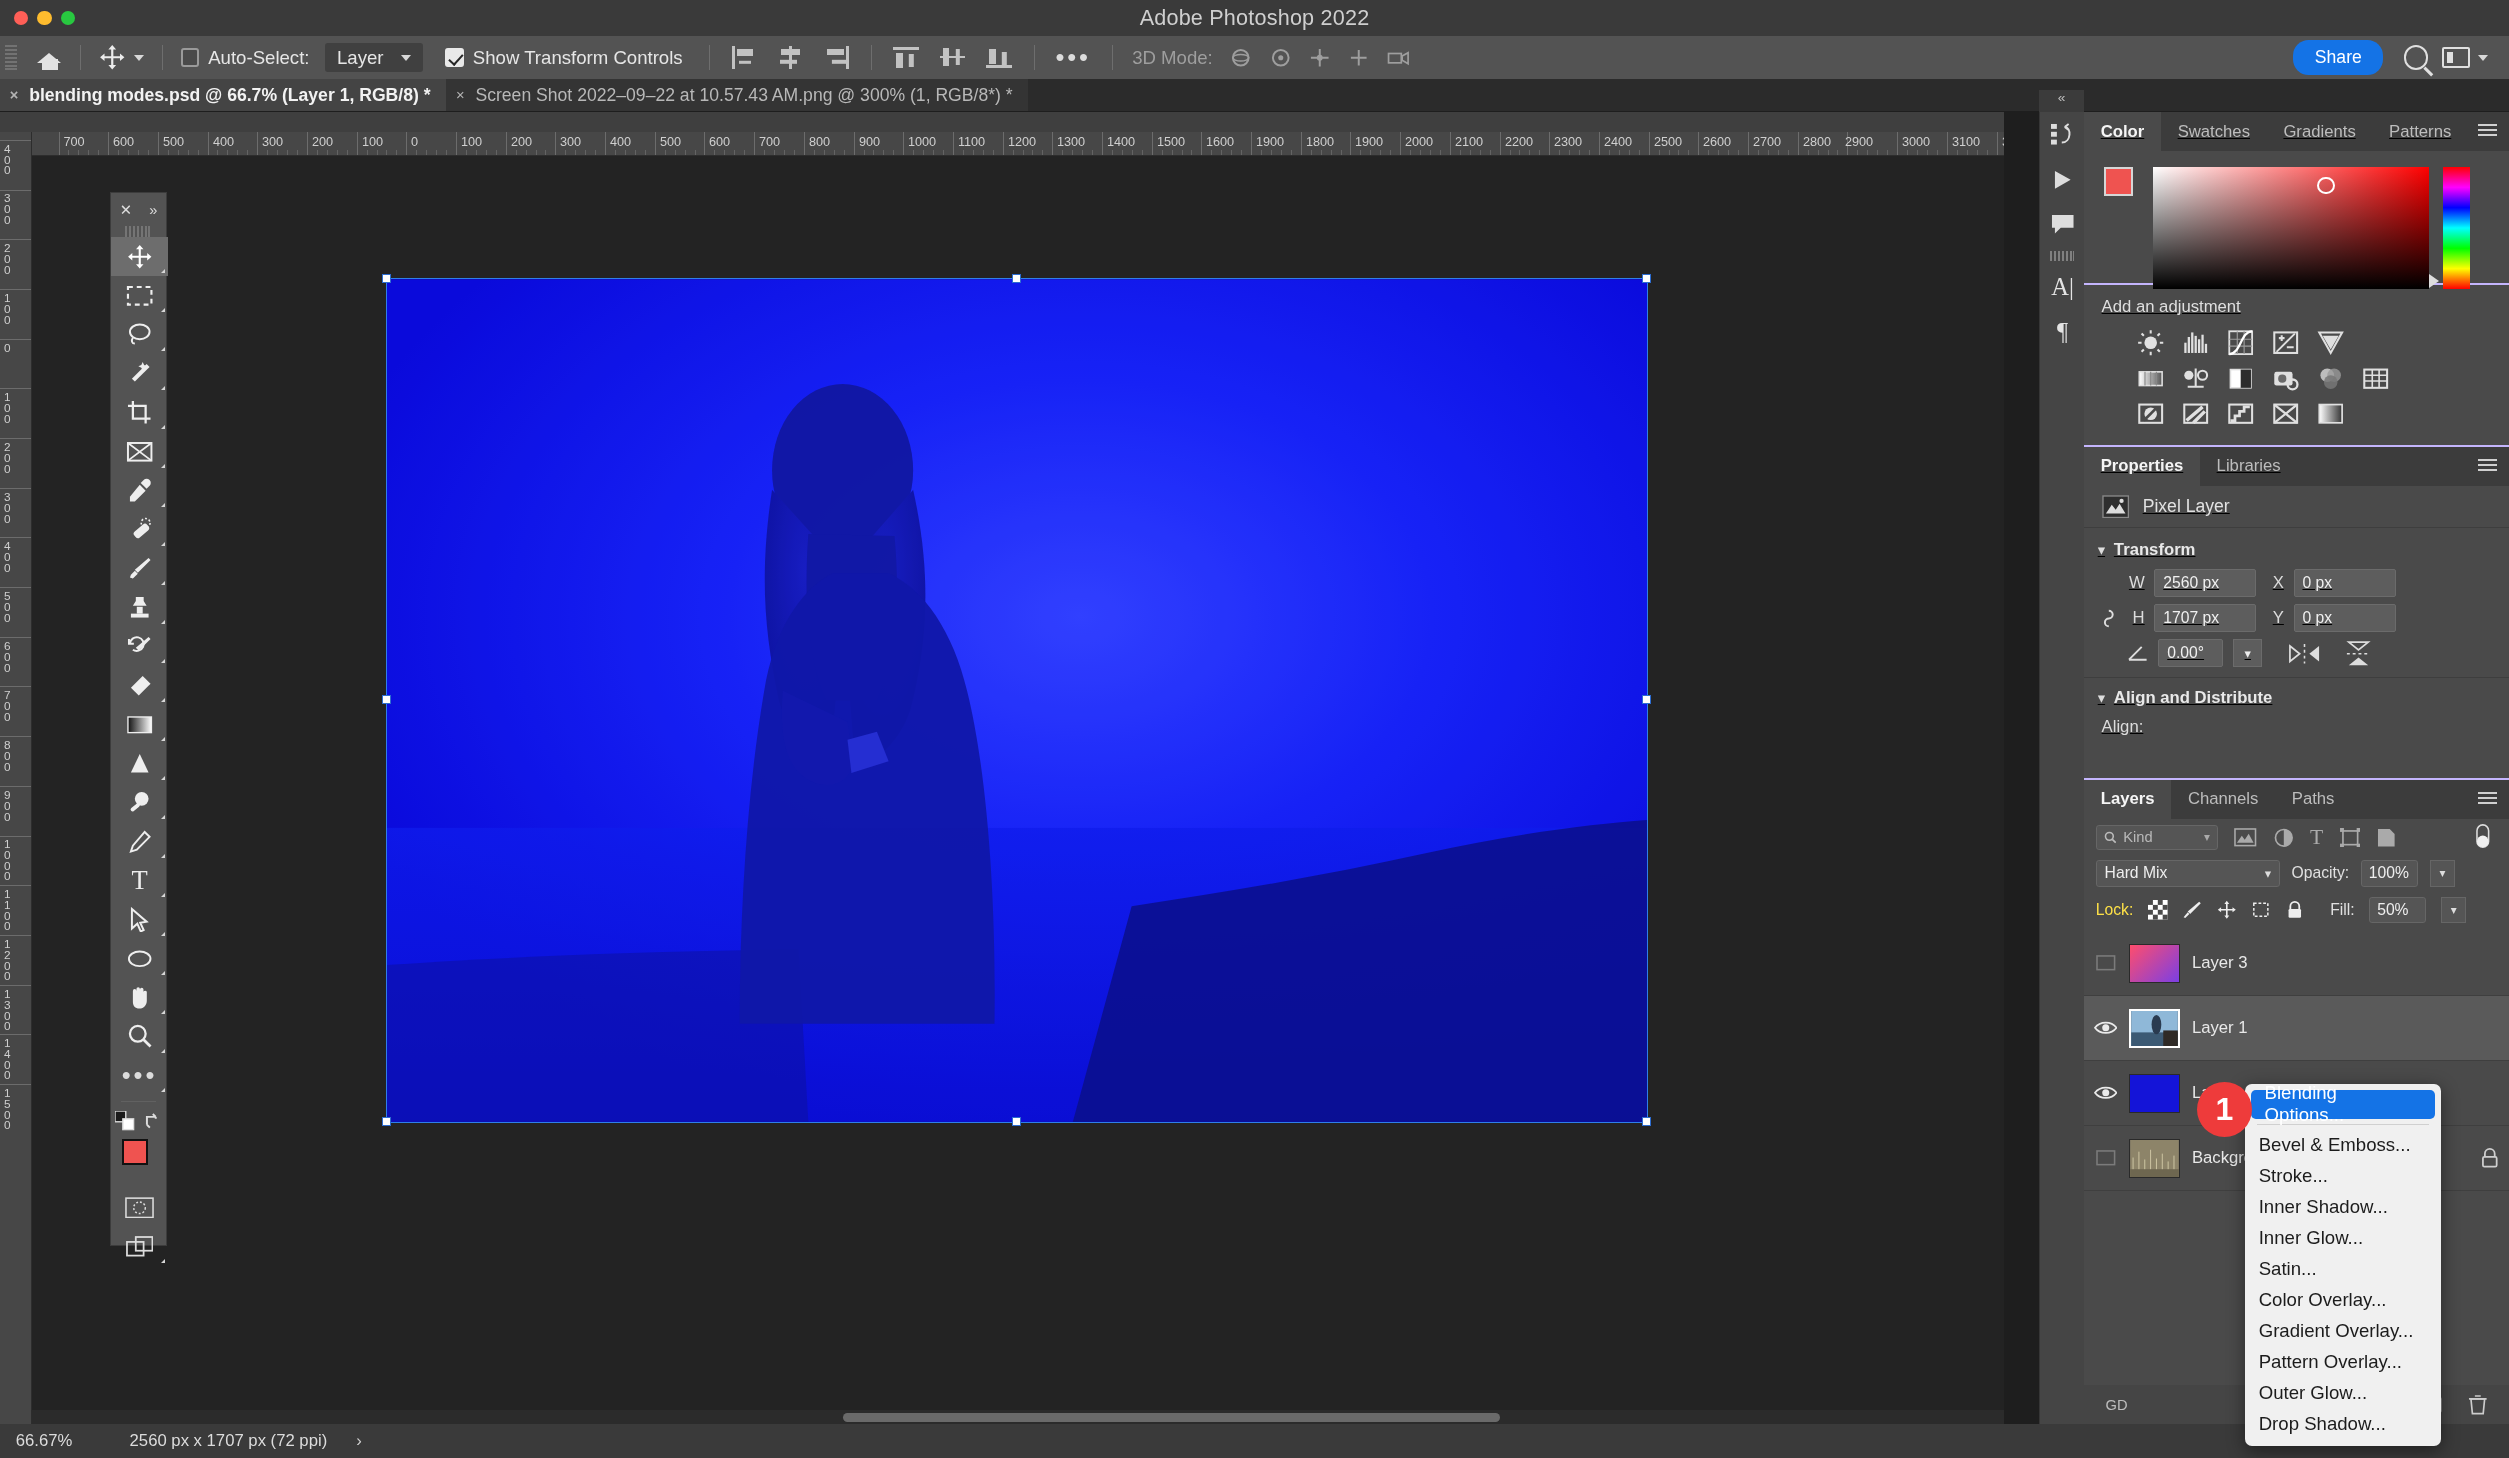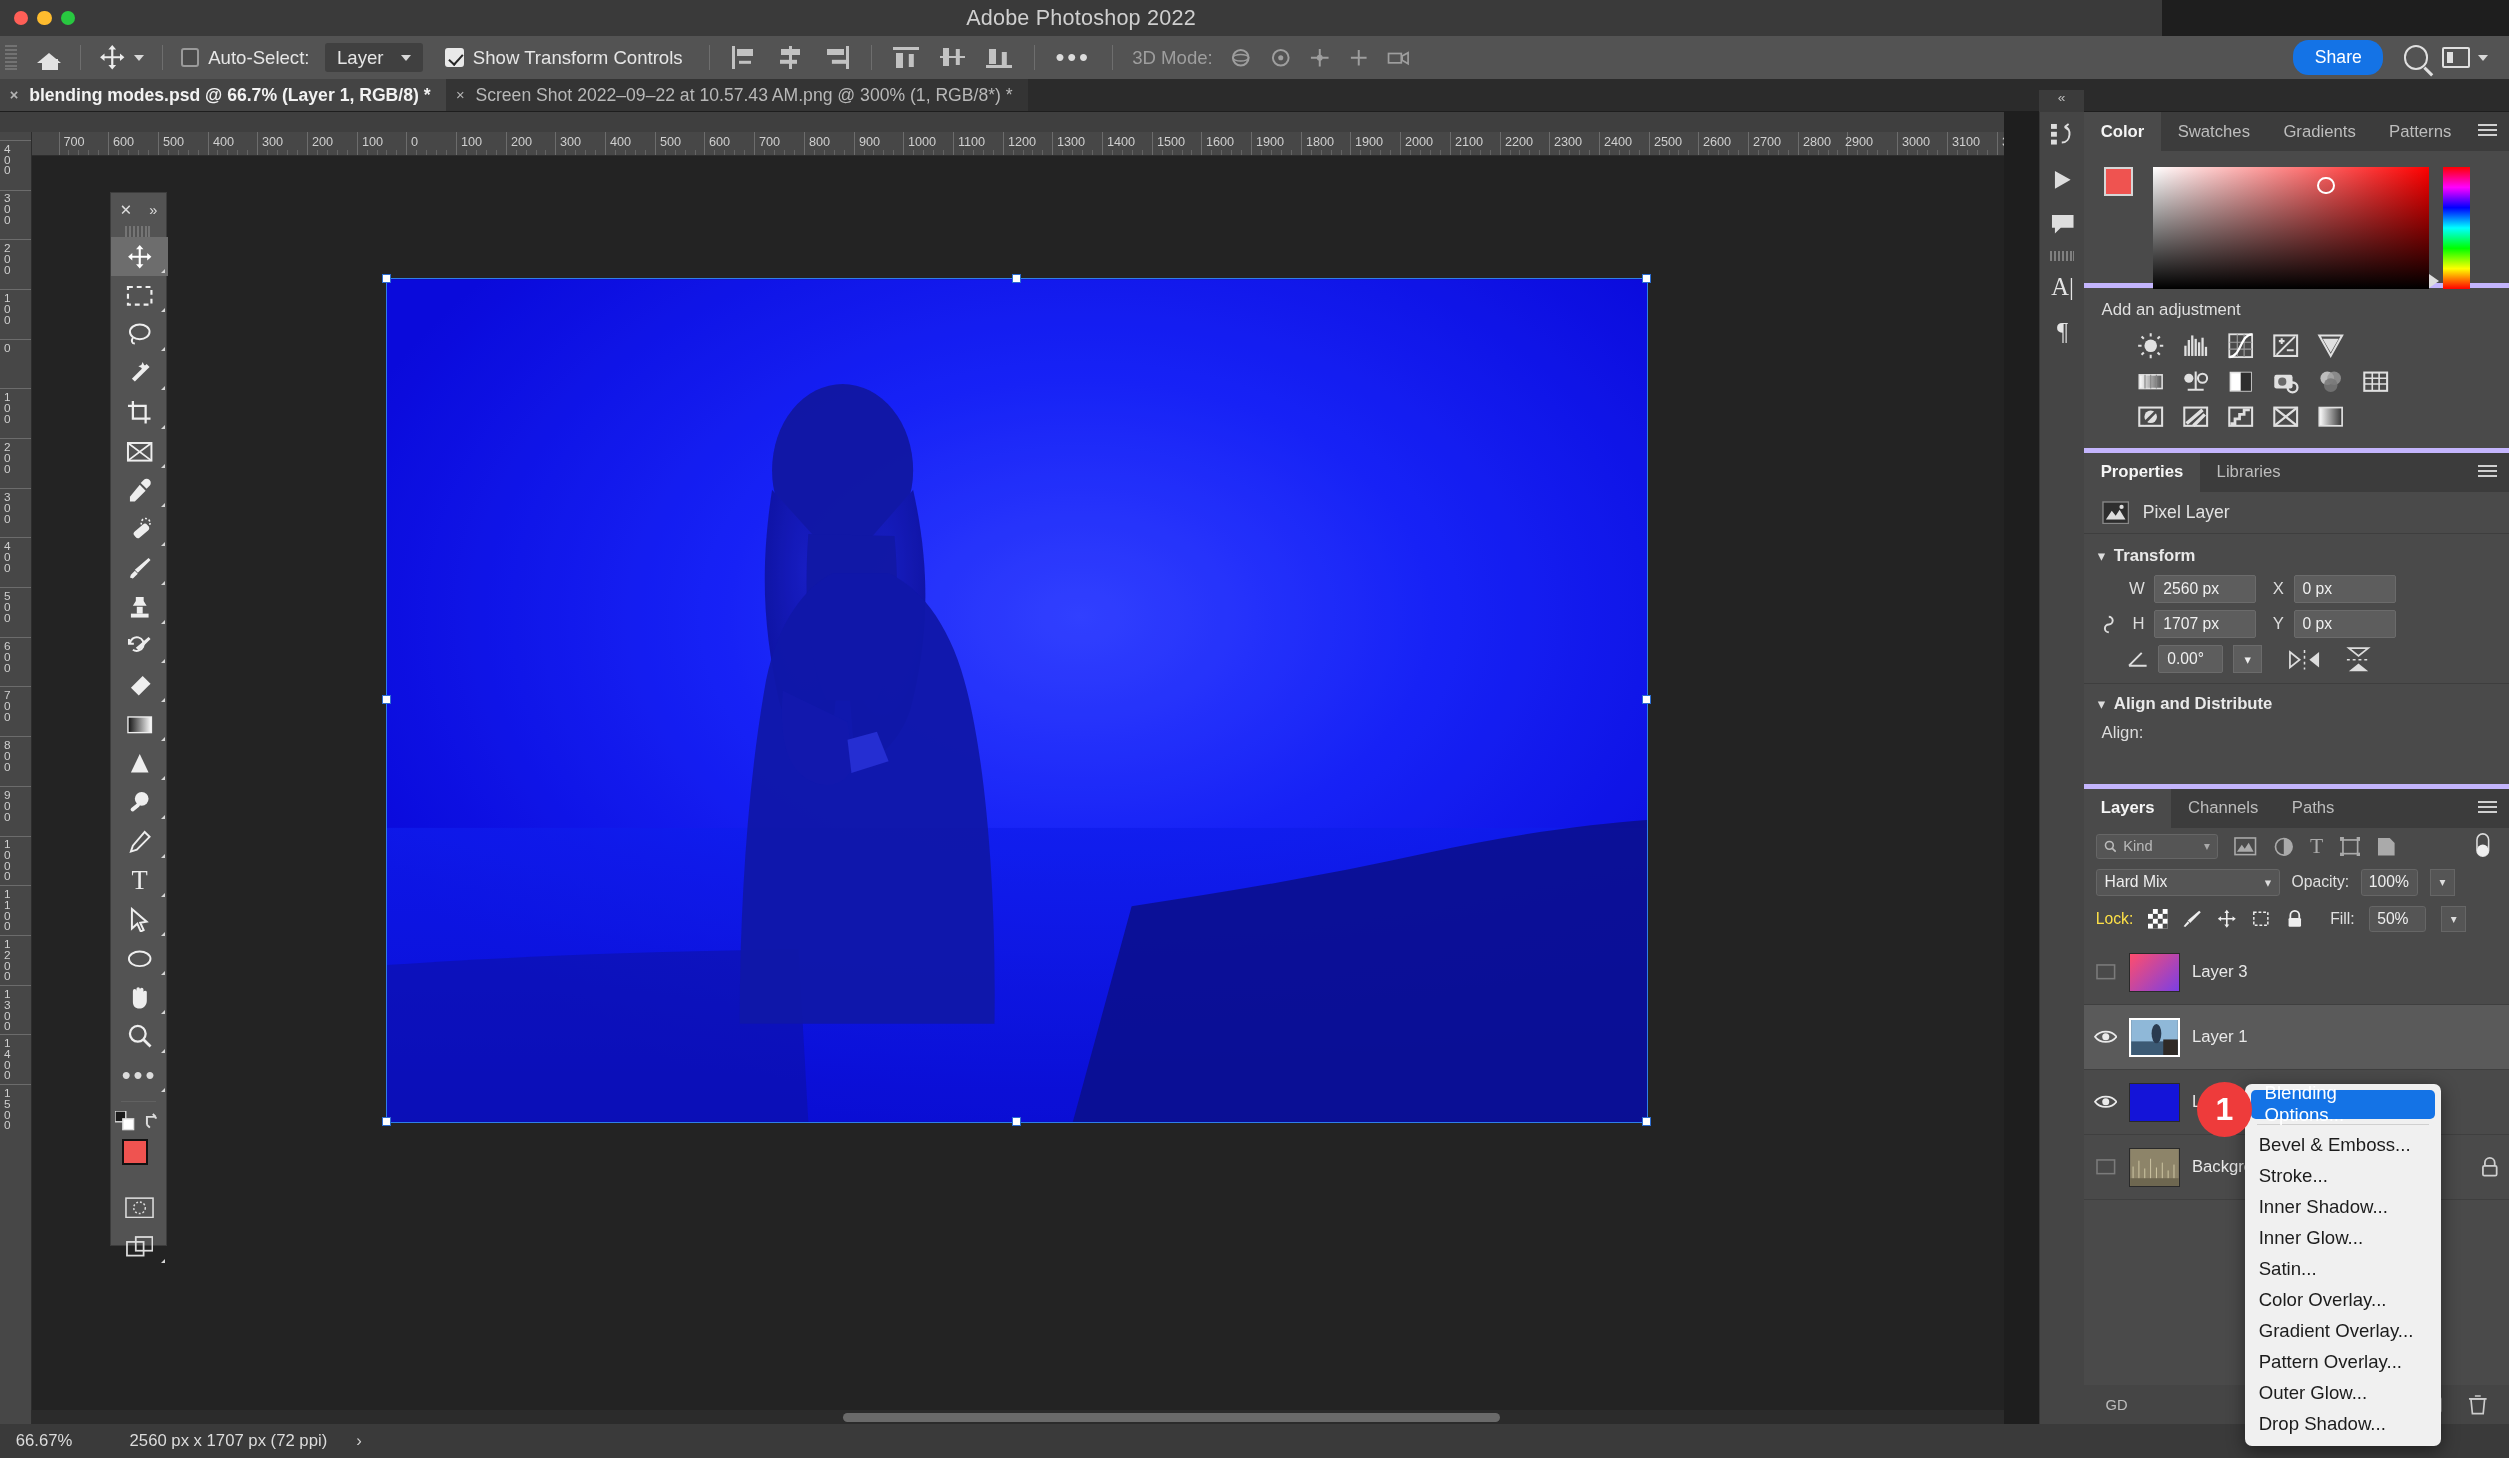--- a/index.html
+++ b/index.html
@@ -1,21 +1,21 @@
 <!DOCTYPE html>
 <html><head>
 <meta charset="utf-8">
 <style>
   * { box-sizing: border-box; margin:0; padding:0; }
   html,body { width:2509px; height:1458px; overflow:hidden; background:#1e1e1e;
               font-family:"Liberation Sans", sans-serif; }
   body { position:relative; }
 
   
-  #titlebar { position:absolute; left:0; top:0; width:2162px; height:36px;
+  #titlebar { position:absolute; left:0; top:0; width:2509px; height:36px;
               background:#3a3a3a; display:flex; align-items:center; }
   #traffic { position:absolute; left:13.7px; top:10.8px; display:flex; gap:8.8px; }
   .tl { width:14.7px; height:14.7px; border-radius:50%; }
   .tl.red{background:#ff5f57;} .tl.yel{background:#febc2e;} .tl.grn{background:#28c840;}
   #app-title { width:100%; text-align:center; color:#cfcfcf; font-size:21.6px; letter-spacing:0.2px; }
 
   
   #optionsbar { position:absolute; left:0; top:36px; width:2509px; height:43px;
                 background:#535353; display:flex; align-items:center; color:#e6e6e6; font-size:18.6px; }
   .ob-grip { width:11.8px; height:25.5px; margin-left:4.9px;
@@ -117,21 +117,21 @@
   #dock-collapse { position:absolute; left:2039px; top:90px; width:45px; height:21.6px; color:#bdbdbd;
                    font-size:13.7px; text-align:center; background:#3b3b3b;}
 
   
   #rpanel { position:absolute; left:2084px; top:112px; width:425px; height:1312px; background:#4a4a4a; }
   .ptabs { height:39px; background:#3c3c3c; display:flex; align-items:stretch; position:relative; }
   .ptab { display:flex; align-items:center; padding:0 16.7px; font-size:16.7px; color:#bdbdbd; }
   .ptab.active { background:#4a4a4a; color:#f5f5f5; font-weight:bold; }
   .pmenu { position:absolute; right:11.8px; top:11.8px; width:19.6px; height:14.7px;
            background:repeating-linear-gradient(to bottom,#d0d0d0 0 2px,transparent 2px 4.9px); }
-  .psection { border-bottom:5px solid #c4b5fd; }
+  .psection { border-bottom:2px solid #c4b5fd;text-decoration:underline; }
   .ptitle { font-size:16.7px; color:#e9e9e9; font-weight:bold; }
 
   
   #colorbody { height:132px; position:relative; background:#4a4a4a; }
   #csw { position:absolute; left:19.6px; top:15.7px; width:43px; height:43px; }
   #csw-fg { position:absolute; left:0; top:0; width:29px;height:29px;background:#ef5350;border:2px solid #d6d6d6;}
   #csw-bg { position:absolute; left:16.7px; top:16.7px; width:29px;height:29px;background:#c5e1f7;border:2px solid #d6d6d6; z-index:-1;}
   #cfield { position:absolute; left:69px; top:15.7px; width:276px; height:122px;
             background:linear-gradient(to bottom, rgba(0,0,0,0), #000),
                        linear-gradient(to right, #fff, #f00); }

